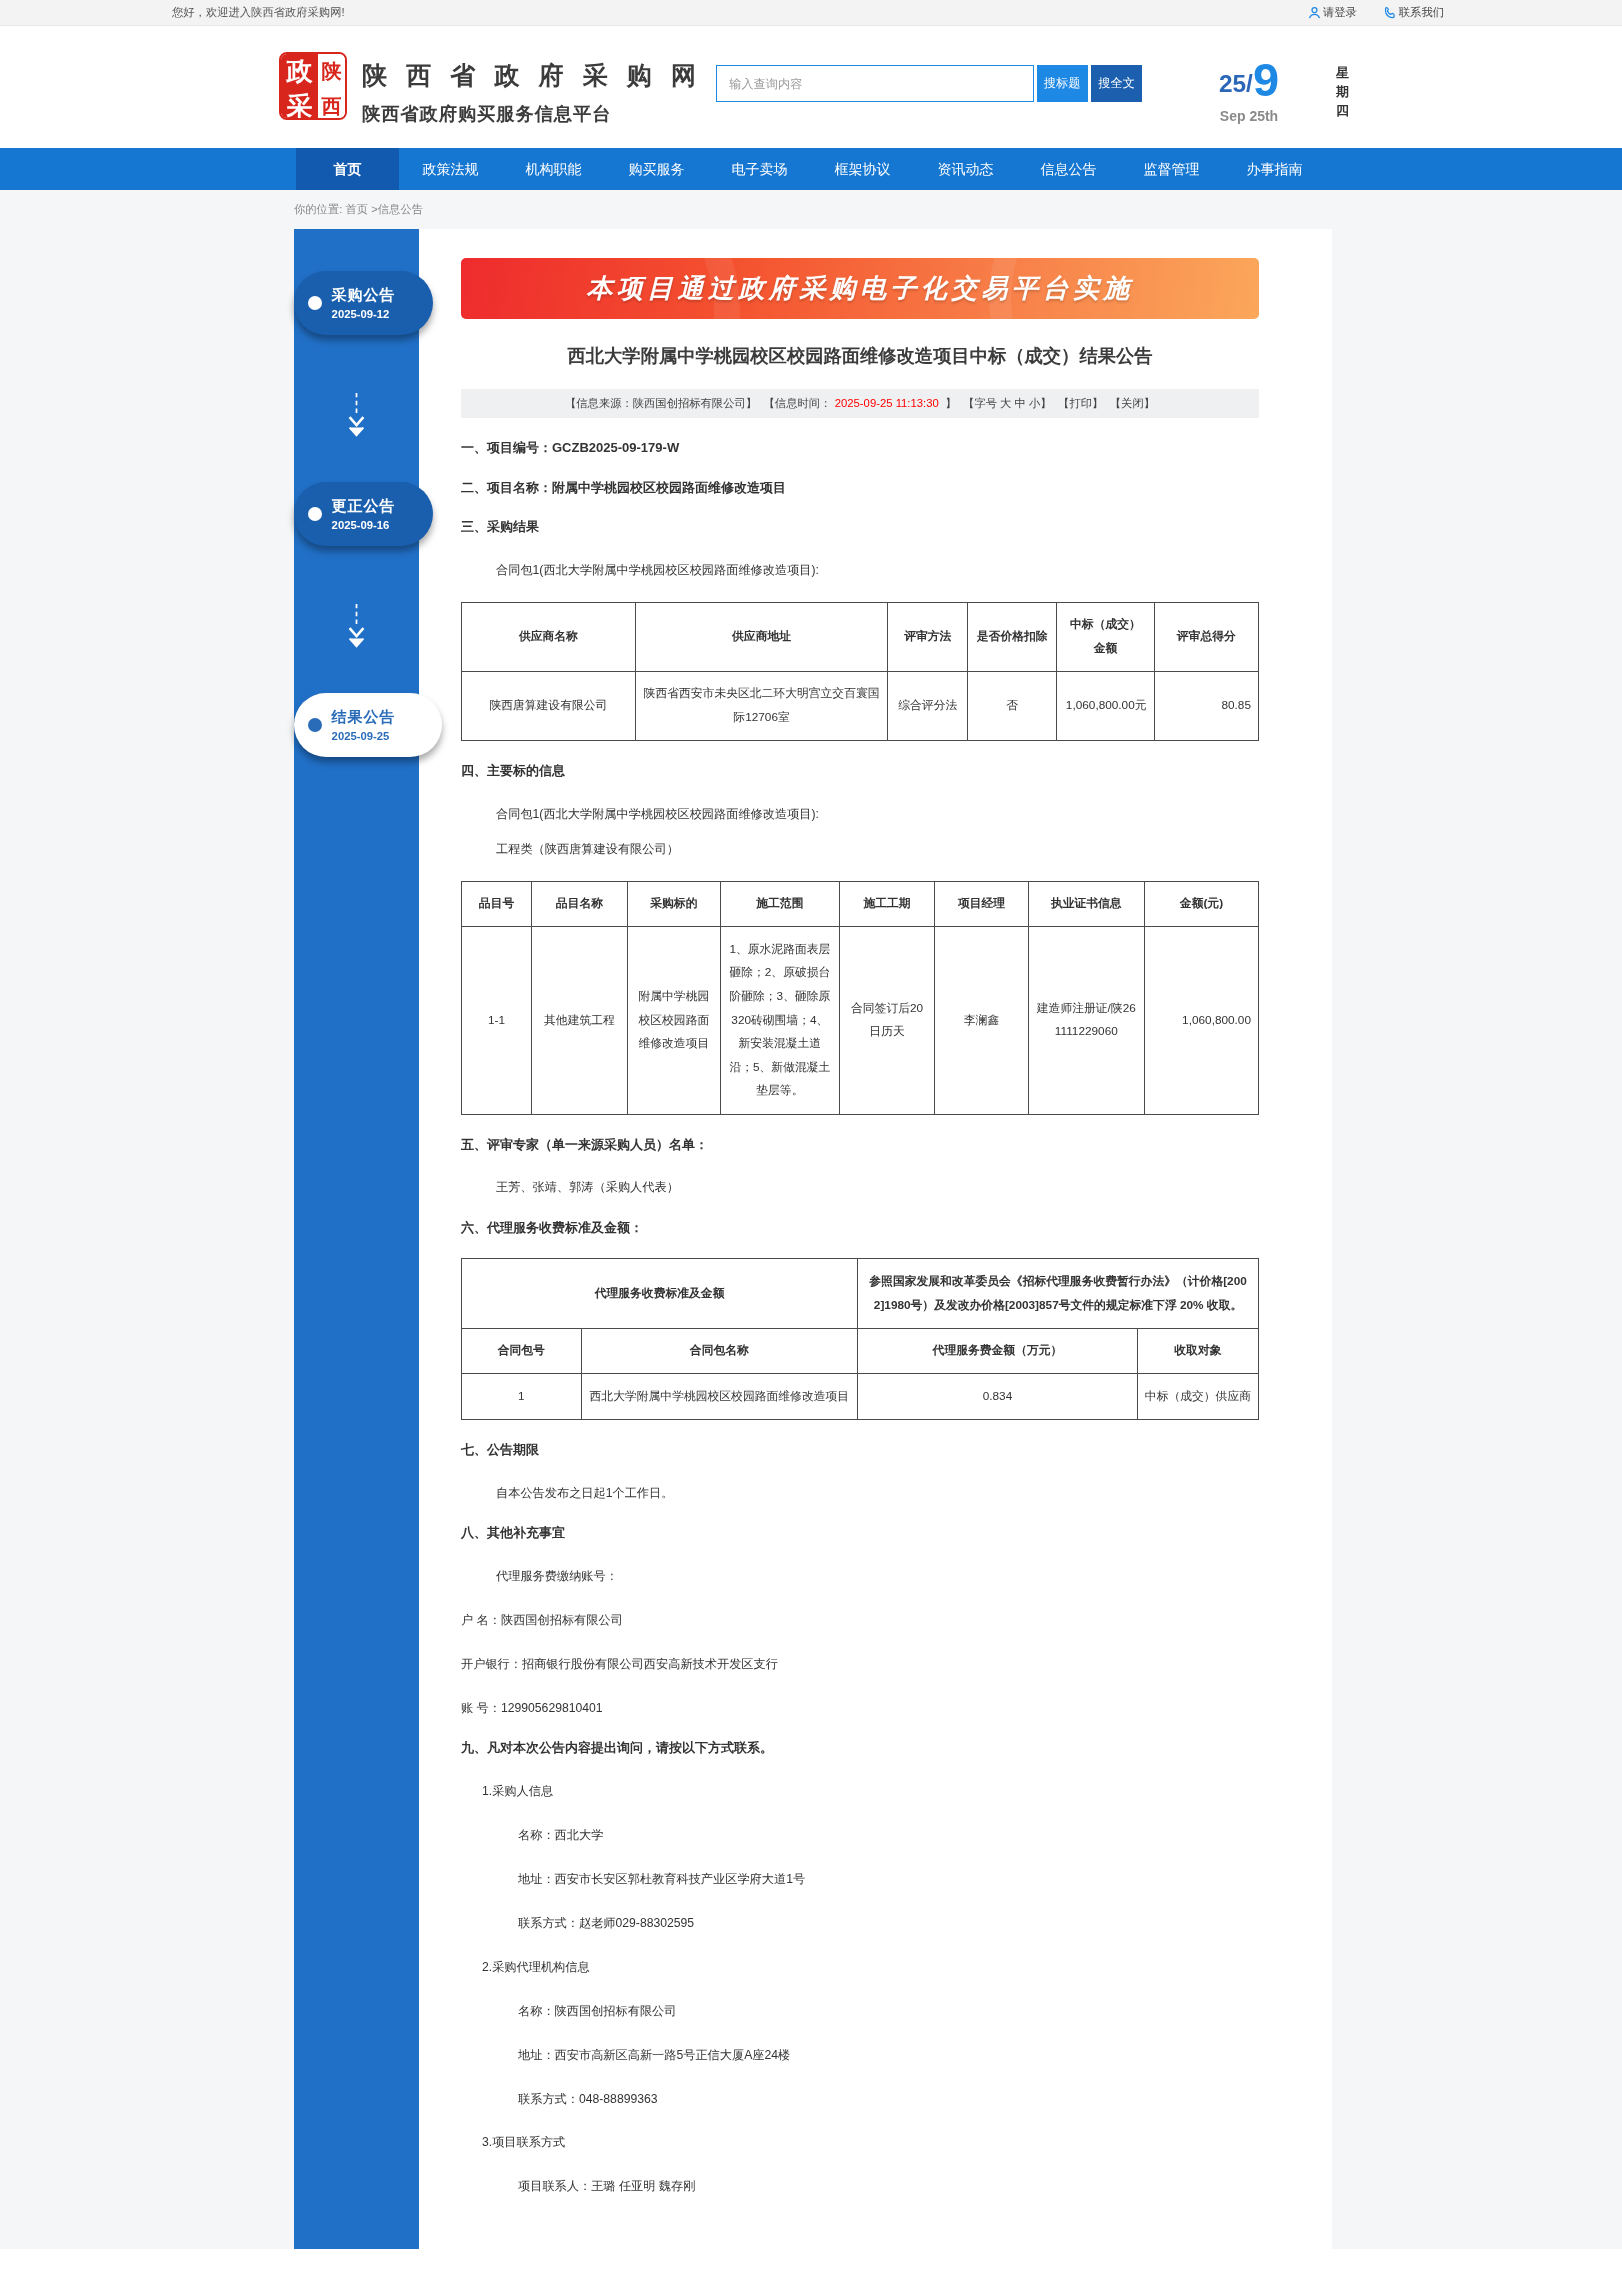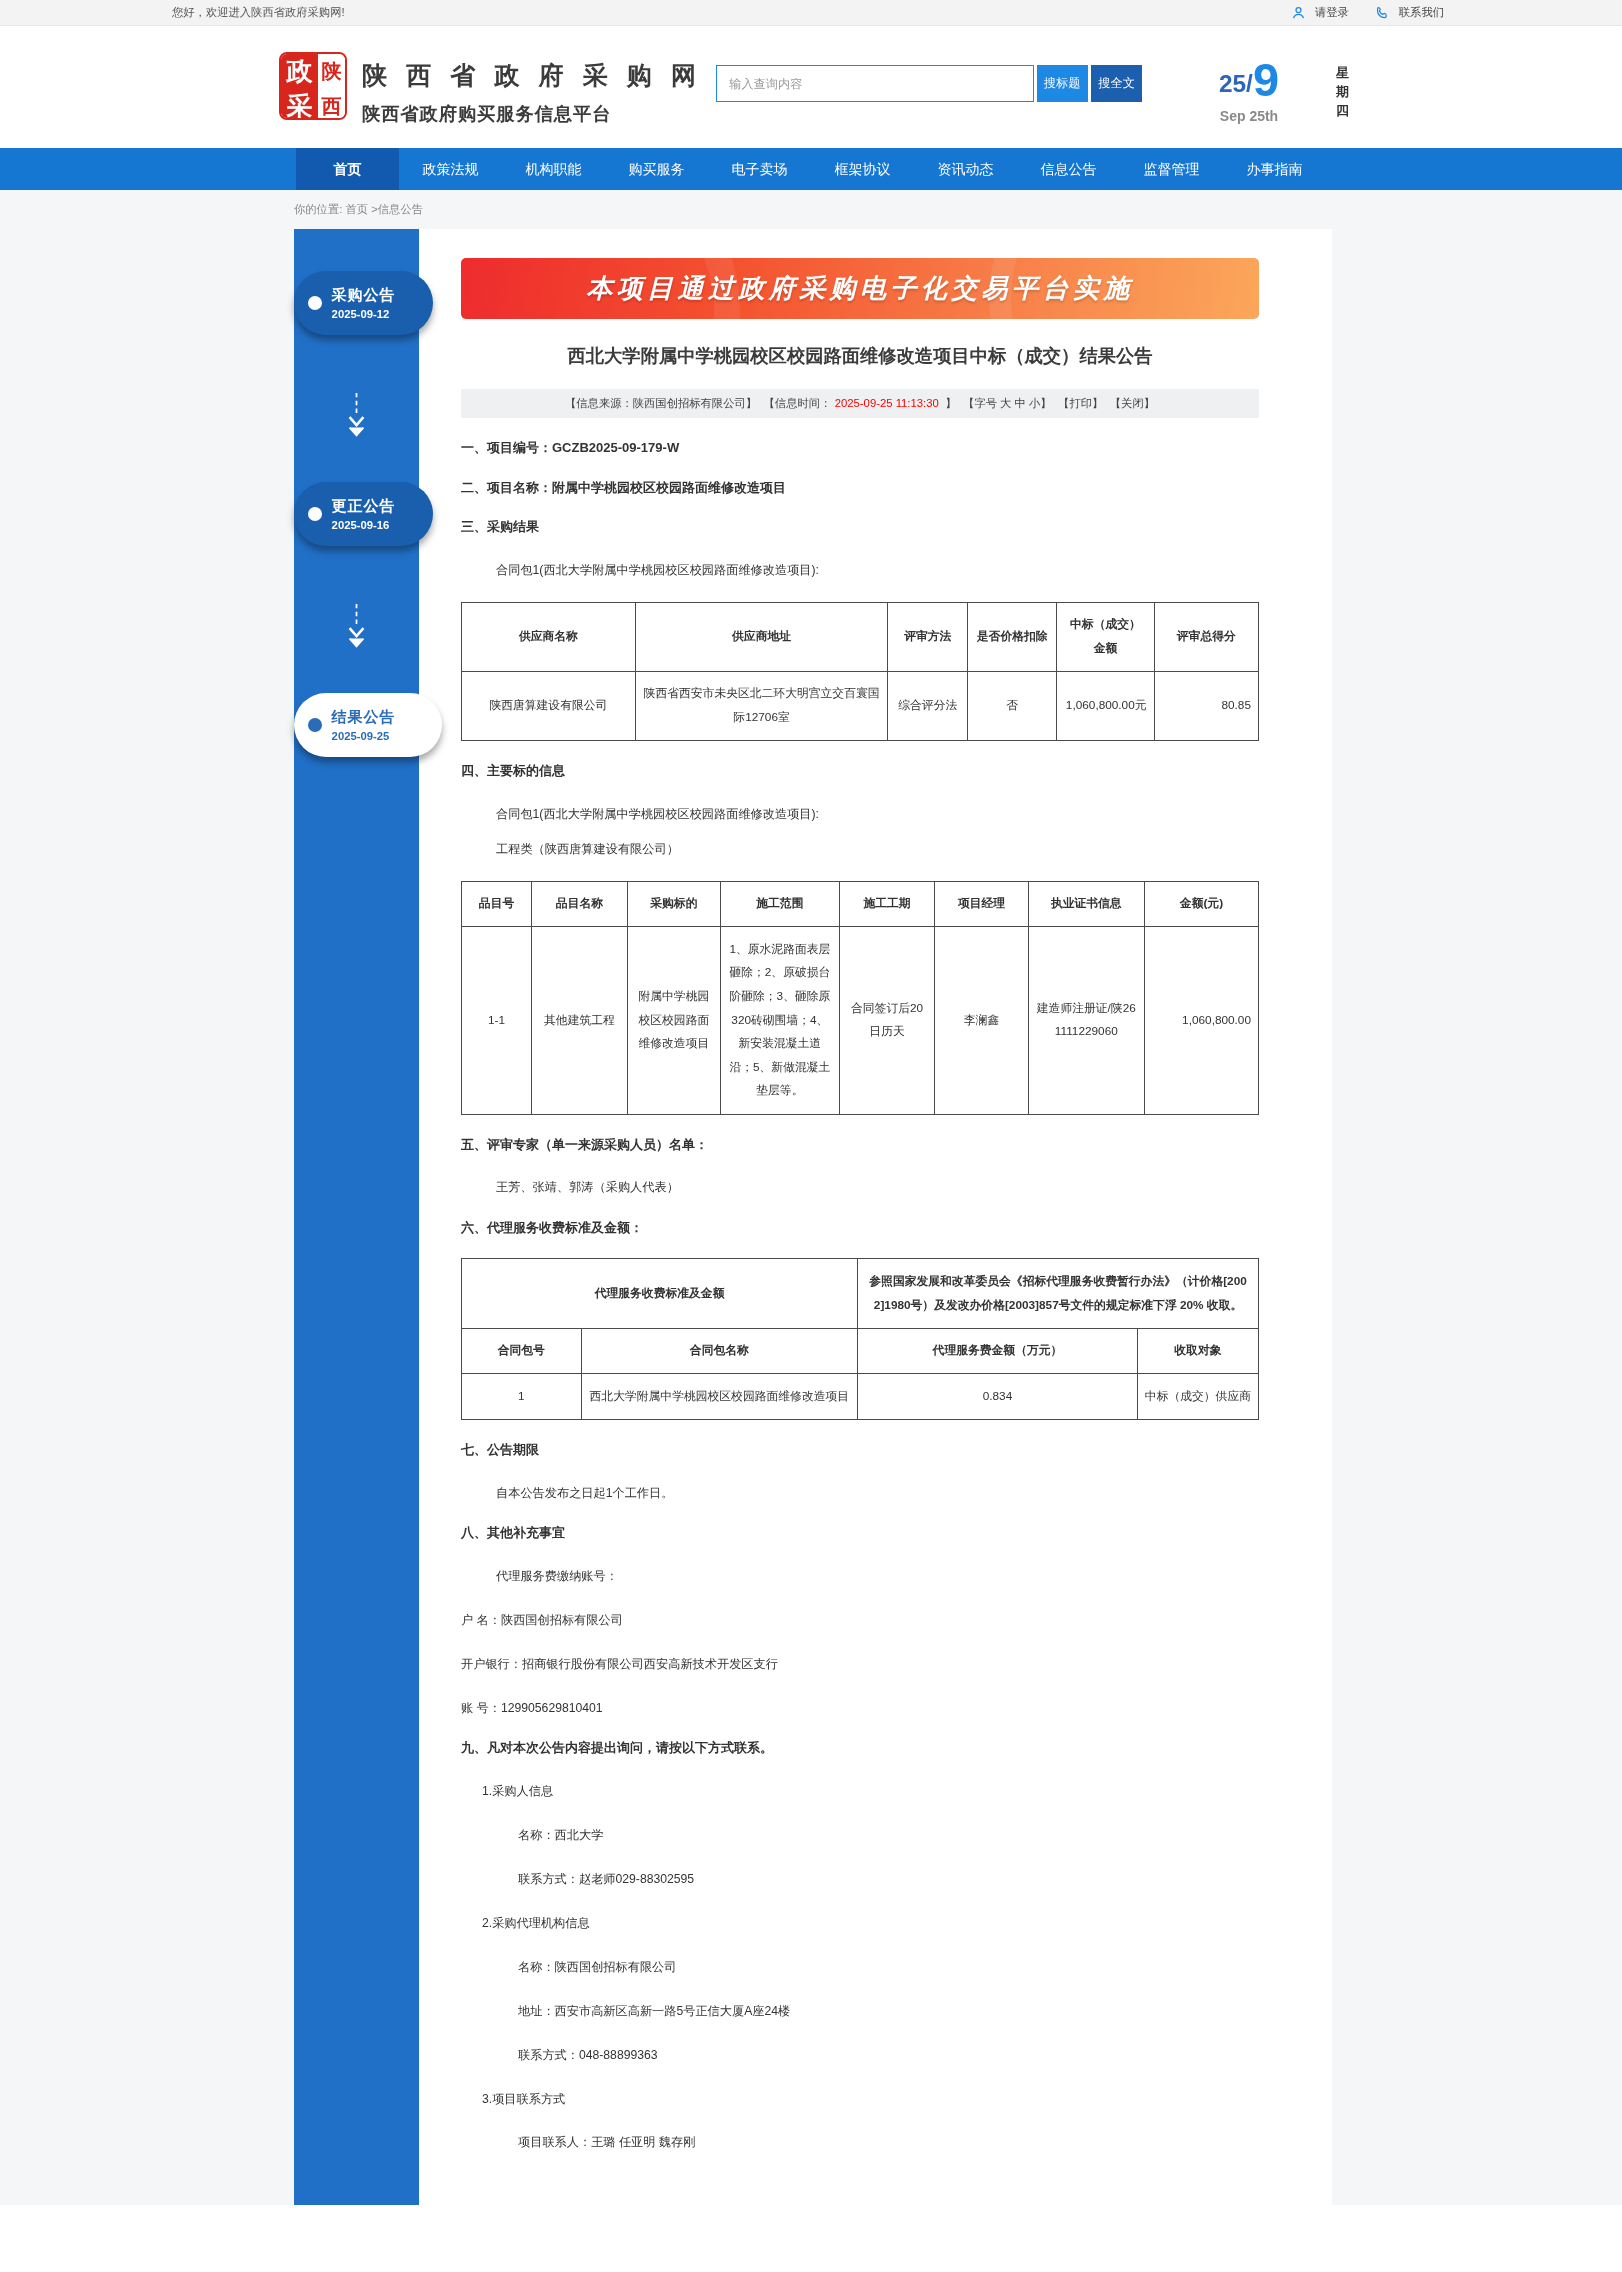--- a/index.html
+++ b/index.html
@@ -5,21 +5,21 @@
   * { box-sizing: border-box; margin: 0; padding: 0; }
   html,body { background: #ffffff; }
   body { font-family: "Liberation Sans", "DejaVu Sans", sans-serif; color: #333; }
   .page { width: 1623px; margin: 0 auto; background: #fff; }
 
   
   .topbar { height: 26px; background: #f3f3f3; border-bottom: 0.9px solid #e7e7e7;
             display: flex; align-items: center; justify-content: space-between;
             padding: 0 179px 0 172px; font-size: 11.3px; color: #555; }
   .topbar-right { display: flex; align-items: center; gap: 26px; }
-  .tb-item { display: flex; align-items: center; gap: 9px; cursor: pointer; color: #444; }
+  .tb-item { display: flex; align-items: center; gap: 1px; cursor: pointer; color: #444; }
   .tb-item svg { width: 15px; height: 15px; stroke: #1e88e5; fill: none; stroke-width: 2; }
 
   
   .header { position: relative; height: 122px; background: #fff; }
   .logo { position: absolute; left: 279px; top: 26px; width: 68px; height: 68px;
           display: grid; grid-template-columns: 58% 42%; grid-template-rows: 1fr 1fr;
           border: 2.6px solid #d9261c; border-radius: 7.8px; overflow: hidden; background: #fff; }
   .logo span { display: flex; align-items: center; justify-content: center; font-weight: bold; }
   .logo .lr { background: #d9261c; color: #fff; font-size: 26px; }
   .logo .lw { background: #fff; color: #d9261c; font-size: 20px; }
@@ -348,20 +348,21 @@
 
       <div class="sec-title">八、其他补充事宜</div>
       <div class="para indent-1">代理服务费缴纳账号：</div>
       <div class="para">户  名：陕西国创招标有限公司</div>
       <div class="para">开户银行：招商银行股份有限公司西安高新技术开发区支行</div>
       <div class="para">账  号：129905629810401</div>
 
       <div class="sec-title">九、凡对本次公告内容提出询问，请按以下方式联系。</div>
       <div class="para indent-2">1.采购人信息</div>
       <div class="para indent-3">名称：西北大学</div>
+      <div class="para indent-3">地址：西安市长安区郭杜教育科技产业区学府大道1号</div>
       <div class="para indent-3">联系方式：赵老师029-88302595</div>
       <div class="para indent-2">2.采购代理机构信息</div>
       <div class="para indent-3">名称：陕西国创招标有限公司</div>
       <div class="para indent-3">地址：西安市高新区高新一路5号正信大厦A座24楼</div>
       <div class="para indent-3">联系方式：048-88899363</div>
       <div class="para indent-2">3.项目联系方式</div>
       <div class="para indent-3">项目联系人：王璐 任亚明 魏存刚</div>
 
     </div>
   </div>

